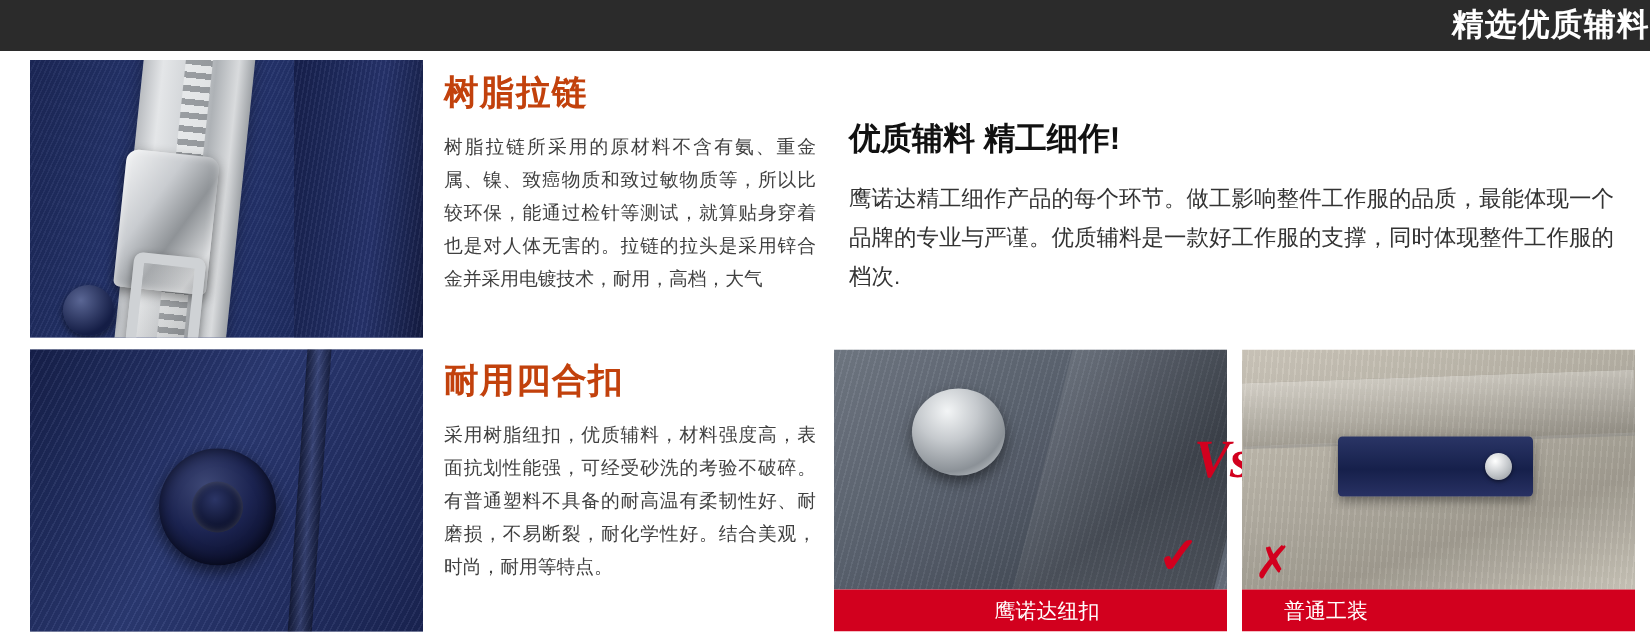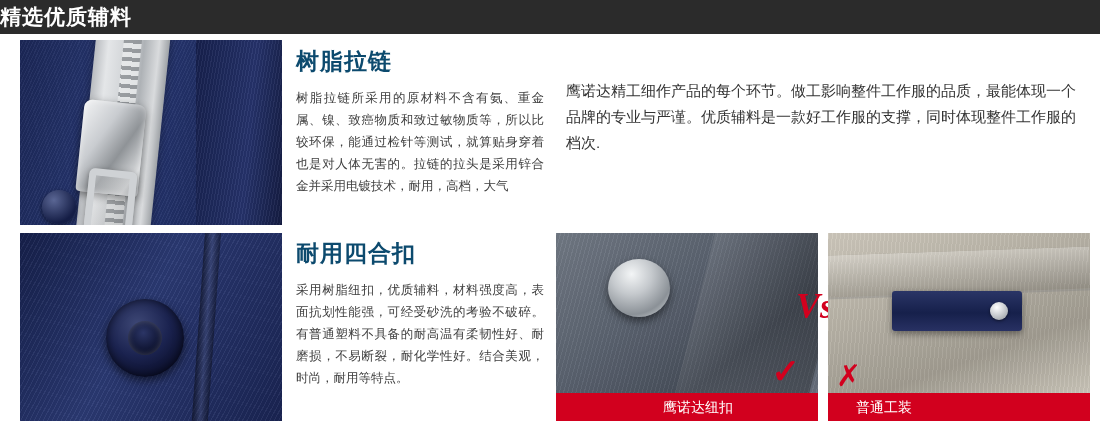--- a/index.html
+++ b/index.html
@@ -19,21 +19,21 @@
     position: absolute;
     left: 0; top: 0;
     width: 1100px; height: 34px;
     background: #2b2b2b;
   }
   .banner-title {
     position: absolute;
     left: 0; top: 0;
     width: 1100px; height: 34px;
     line-height: 34px;
-    text-align: left;
+    text-align: right;
     color: #ffffff;
     font-size: 21px;
     font-weight: bold;
     letter-spacing: 1px;
   }
 
   
   .zip-photo {
     position: absolute;
     left: 20px; top: 40px;
@@ -96,21 +96,21 @@
     background: radial-gradient(circle at 35% 30%, #5a6694, #141d45 70%);
     box-shadow: 0 2px 5px rgba(0,0,0,0.5);
   }
 
   .zip-text {
     position: absolute;
     left: 296px; top: 46px;
     width: 248px;
   }
   .sec-title {
-    color: #0c4a6e;
+    color: #c2410c;
     font-size: 23px;
     font-weight: bold;
     margin: 0 0 10px 0;
     letter-spacing: 1px;
   }
   .sec-body {
     color: #404040;
     font-size: 12.5px;
     line-height: 22px;
     margin: 0;
@@ -292,20 +292,21 @@
     <div class="zip-pull"></div>
     <div class="snap-dot"></div>
   </div>
 
   <div class="zip-text">
     <h2 class="sec-title">树脂拉链</h2>
     <p class="sec-body">树脂拉链所采用的原材料不含有氨、重金属、镍、致癌物质和致过敏物质等，所以比较环保，能通过检针等测试，就算贴身穿着也是对人体无害的。拉链的拉头是采用锌合金并采用电镀技术，耐用，高档，大气</p>
   </div>
 
   <div class="promo">
+    <h2 class="promo-title">优质辅料 精工细作!</h2>
     <p class="promo-body">鹰诺达精工细作产品的每个环节。做工影响整件工作服的品质，最能体现一个品牌的专业与严谨。优质辅料是一款好工作服的支撑，同时体现整件工作服的档次.</p>
   </div>
 
   <div class="snap-photo">
     <div class="fabric"></div>
     <div class="seam"></div>
     <div class="big-snap"></div>
   </div>
 
   <div class="snap-text">

